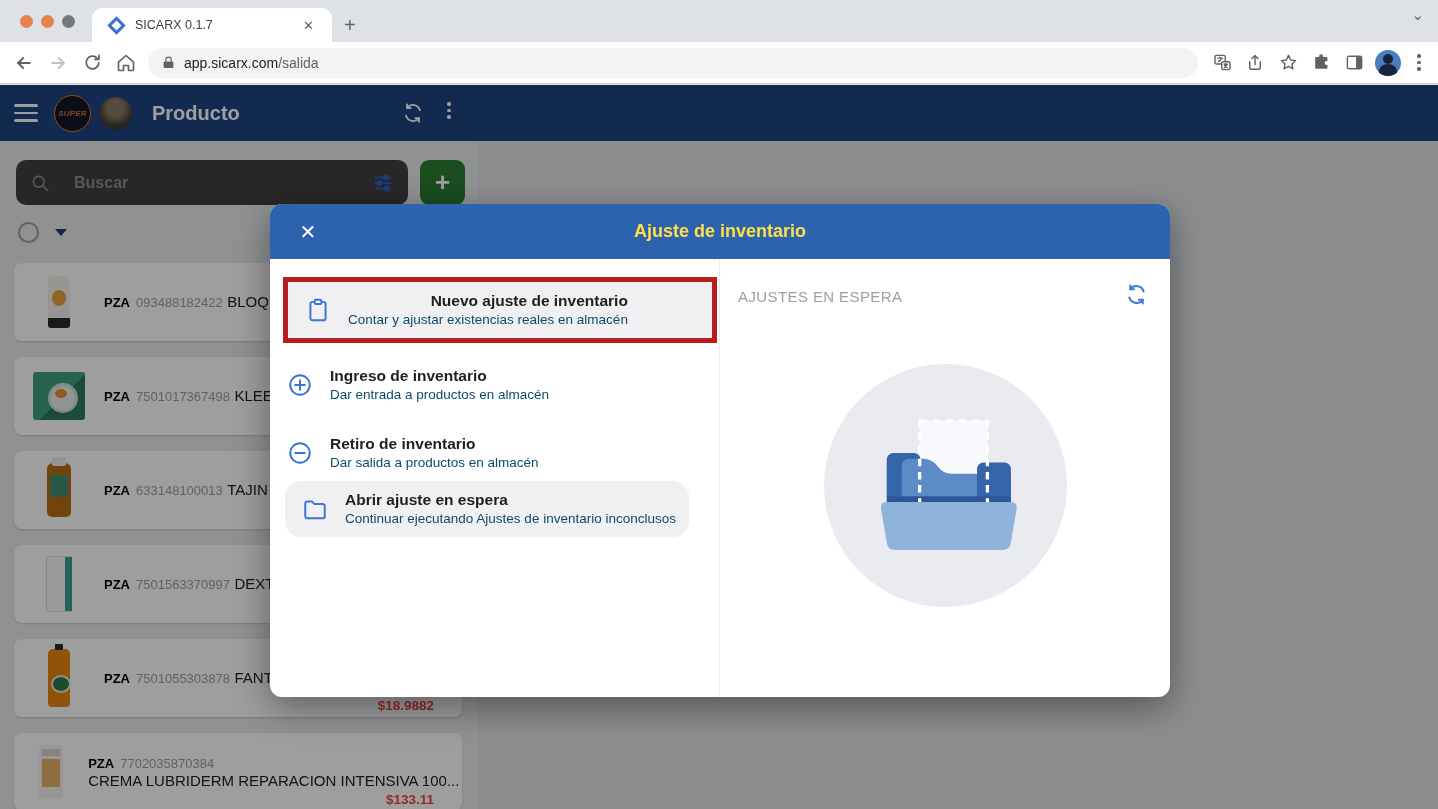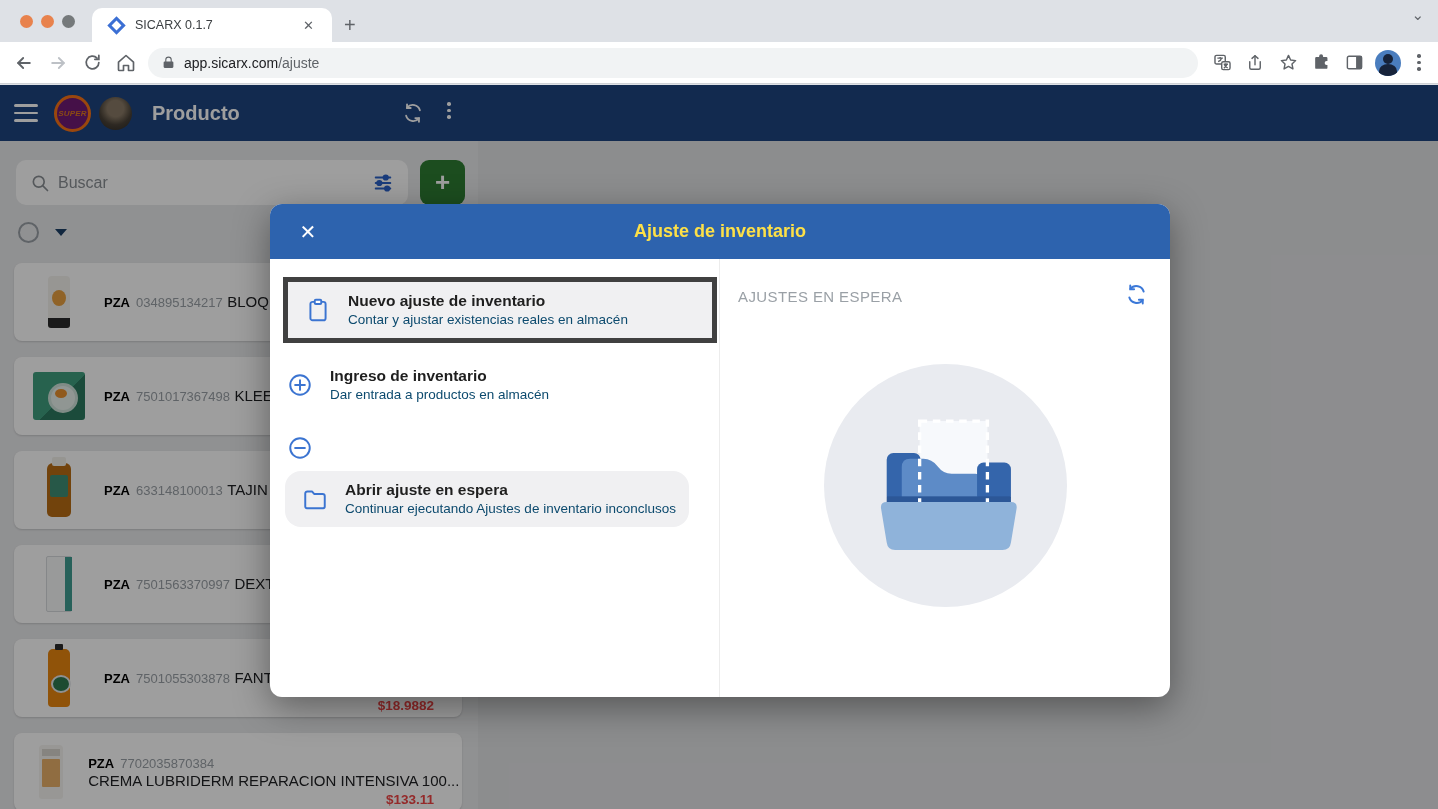--- a/index.html
+++ b/index.html
@@ -36,33 +36,33 @@
   .avatar-tb::after { content:""; position:absolute; left:4px; top:14px; width:18px; height:14px; border-radius:50% 50% 0 0; background:#17233a; }
   .kebab { display:flex; flex-direction:column; gap:3px; align-items:center; width:18px; }
   .kebab i { width:3.5px; height:3.5px; border-radius:50%; background:#5f6368; }
 
   
   .page { position:absolute; left:0; top:85px; width:1438px; height:724px; background:#e3e4e6; }
   .appbar { position:absolute; left:0; top:0; width:1438px; height:56px; background:#1e4480;
             display:flex; align-items:center; color:#fff; }
   .hamburger { margin-left:14px; width:24px; display:flex; flex-direction:column; gap:5px; }
   .hamburger i { height:2.5px; background:#fff; border-radius:2px; display:block; }
-  .brandlogo { margin-left:16px; width:37px; height:37px; border-radius:50%; background:#701a75;
-               border:3px solid #f97316; display:flex; align-items:center; justify-content:center; }
+  .brandlogo { margin-left:16px; width:37px; height:37px; border-radius:50%; background:#0f172a;
+               border:1px solid #f97316; display:flex; align-items:center; justify-content:center; }
   .brandlogo b { font-size:8px; color:#e07820; font-style:italic; letter-spacing:.2px; }
   .avatar-app { margin-left:8px; width:33px; height:33px; border-radius:50%;
                 background:radial-gradient(circle at 50% 35%, #8a7a66 0 30%, #4a4238 60%, #2c2722 100%); }
   .appbar-title { margin-left:20px; font-size:20px; font-weight:bold; }
   .ab-refresh { position:absolute; left:402px; top:17px; }
   .ab-kebab { position:absolute; left:440px; top:17px; }
   .ab-kebab i { background:#fff; }
 
   .listpanel { position:absolute; left:0; top:56px; width:478px; height:668px; background:#e9eaec; }
   .searchrow { display:flex; align-items:center; margin:19px 13px 0 16px; gap:12px; }
-  .searchbox { flex:1; height:45px; background:#ffffff; border-radius:10px; display:flex; align-items:center; padding:0 14px; gap:8px; }
+  .searchbox { flex:1; height:45px; background:#404040; border-radius:10px; display:flex; align-items:center; padding:0 14px; gap:24px;font-weight:bold; }
   .searchbox .ph { font-size:16px; color:#8a8f94; flex:1; }
   .addbtn { width:45px; height:45px; background:#2e7d32; border-radius:9px; color:#fff;
             font-size:26px; display:flex; align-items:center; justify-content:center; font-weight:bold; }
   .selectrow { display:flex; align-items:center; margin:17px 0 0 18px; gap:16px; }
   .selcircle { width:21px; height:21px; border-radius:50%; border:2px solid #9aa0a6; }
   .selcaret { width:0; height:0; border-left:6px solid transparent; border-right:6px solid transparent; border-top:7px solid #1c3f66; }
 
   .cards { margin:20px 16px 0 14px; display:flex; flex-direction:column; gap:16px; }
   .card { position:relative; height:78px; background:#fff; border-radius:8px;
           display:flex; align-items:center; padding-left:14px; box-shadow:0 1px 2px rgba(0,0,0,.15); }
@@ -96,21 +96,21 @@
 
   
   .modal { position:absolute; left:270px; top:204px; width:900px; height:493px; background:#fff;
            border-radius:12px; box-shadow:0 10px 36px rgba(0,0,0,.4); z-index:10; overflow:hidden; }
   .modal-header { height:55px; background:#2d63ae; display:flex; align-items:center; position:relative; }
   .modal-close { position:absolute; left:24px; top:14px; width:28px; height:28px; color:#fff;
                  font-size:20px; display:flex; align-items:center; justify-content:center; }
   .modal-title { flex:1; text-align:center; color:#fde047; font-size:18px; font-weight:bold; }
   .modal-body { display:flex; height:438px; }
   .menu-col { width:450px; border-right:1px solid #ececec; padding-top:18px; }
-  .redbox { margin:0 2px 0 13px; border:5px solid #404040; }
+  .redbox { margin:0 2px 0 13px; border:5px solid #b91c1c;text-align:right; }
   .menu-item { display:flex; align-items:center; gap:17px; padding:10px 10px 10px 17px; }
   .menu-item.graybg { background:#f0f0f2; }
   .menu-item.rounded { border-radius:16px; margin:0 30px 0 15px; padding:10px 10px 10px 17px; }
   .mi-icon { width:26px; height:26px; color:#3b74d1; flex:0 0 auto; display:flex; align-items:center; justify-content:center; }
   .mi-title { font-size:15.5px; font-weight:bold; color:#1f1f1f; margin-bottom:4px; }
   .mi-sub { font-size:13.5px; color:#0c4a6e; }
   .mt14 { margin-top:14px; } .mt12 { margin-top:12px; }
 
   .wait-col { flex:1; position:relative; padding:24px 22px 17px 18px; }
   .wait-head { display:flex; align-items:center; }
@@ -162,21 +162,21 @@
     <span class="tb-ic">
       <svg class="icon-svg" width="20" height="20" viewBox="0 0 24 24" fill="none" stroke="currentColor" stroke-width="2" stroke-linejoin="round">
           <path d="M3 11l9-8 9 8v9a1 1 0 0 1-1 1h-5v-6h-6v6H4a1 1 0 0 1-1-1z"></path>
         </svg>
     </span>
   </div>
   <div class="urlbar">
     <svg width="13" height="15" viewBox="0 0 24 24" fill="#5f6368">
         <path d="M6 10V7a6 6 0 0 1 12 0v3h1a2 2 0 0 1 2 2v8a2 2 0 0 1-2 2H5a2 2 0 0 1-2-2v-8a2 2 0 0 1 2-2h1zm2 0h8V7a4 4 0 0 0-8 0v3z"></path>
       </svg>
-    <span class="url-text"><span>app.sicarx.com</span><span class="path">/ajuste</span></span>
+    <span class="url-text"><span>app.sicarx.com</span><span class="path">/salida</span></span>
   </div>
   <div class="tb-right">
     <span class="tb-ic">
       <svg class="icon-svg" width="19" height="19" viewBox="0 0 24 24" fill="none" stroke="currentColor" stroke-width="1.8">
           <rect x="2.5" y="3" width="13" height="11" rx="2"></rect>
           <path d="M5.5 6.5h7M9 6.5V5M6.5 11c2.5-1 4-3 4.3-4.5"></path>
           <rect x="11" y="11" width="10.5" height="10" rx="2" fill="#fff"></rect>
           <path d="M16.2 13v1.2m-2.7 0h5.4m-4.6 0c.5 2 2.4 4 4.3 4.6m-1-4.6c-.6 2.2-2.5 4.2-4 4.8"></path>
         </svg>
     </span>
@@ -261,21 +261,21 @@
     <div class="selectrow">
       <span class="selcircle"></span>
       <span class="selcaret"></span>
     </div>
 
     <div class="cards">
       <div class="card">
         <span class="thumb">
             <span class="p1"></span>
           </span>
-        <span class="cinfo"><span class="crow1"><b>PZA</b><span>034895134217</span></span>
+        <span class="cinfo"><span class="crow1"><b>PZA</b><span>093488182422</span></span>
           <span class="cname">BLOQUEADOR HAWAIIAN T</span></span>
         <span class="cprice"></span>
       </div>
       <div class="card">
         <span class="thumb">
             <span class="p2"></span>
           </span>
         <span class="cinfo"><span class="crow1"><b>PZA</b><span>7501017367498</span></span>
           <span class="cname">KLEENEX COLDCARE 60PZ</span></span>
         <span class="cprice"></span>
@@ -350,20 +350,22 @@
           <span class="mi-sub">Dar entrada a productos en almacén</span></span>
       </div>
 
       <div class="menu-item mt12">
         <span class="mi-icon">
           <svg width="26" height="26" viewBox="0 0 24 24" fill="none" stroke="currentColor" stroke-width="1.8" stroke-linecap="round">
               <circle cx="12" cy="12" r="9"></circle>
               <path d="M7.5 12h9"></path>
             </svg>
         </span>
+        <span><span class="mi-title">Retiro de inventario</span><br>
+          <span class="mi-sub">Dar salida a productos en almacén</span></span>
       </div>
 
       <div class="menu-item graybg rounded mt14">
         <span class="mi-icon">
           <svg width="26" height="26" viewBox="0 0 24 24" fill="none" stroke="currentColor" stroke-width="1.8" stroke-linejoin="round">
               <path d="M3 19V7a2 2 0 0 1 2-2h4.2l2 2.3H19a2 2 0 0 1 2 2V19a1.5 1.5 0 0 1-1.5 1.5h-15A1.5 1.5 0 0 1 3 19z"></path>
             </svg>
         </span>
         <span><span class="mi-title">Abrir ajuste en espera</span><br>
           <span class="mi-sub">Continuar ejecutando Ajustes de inventario inconclusos</span></span>

